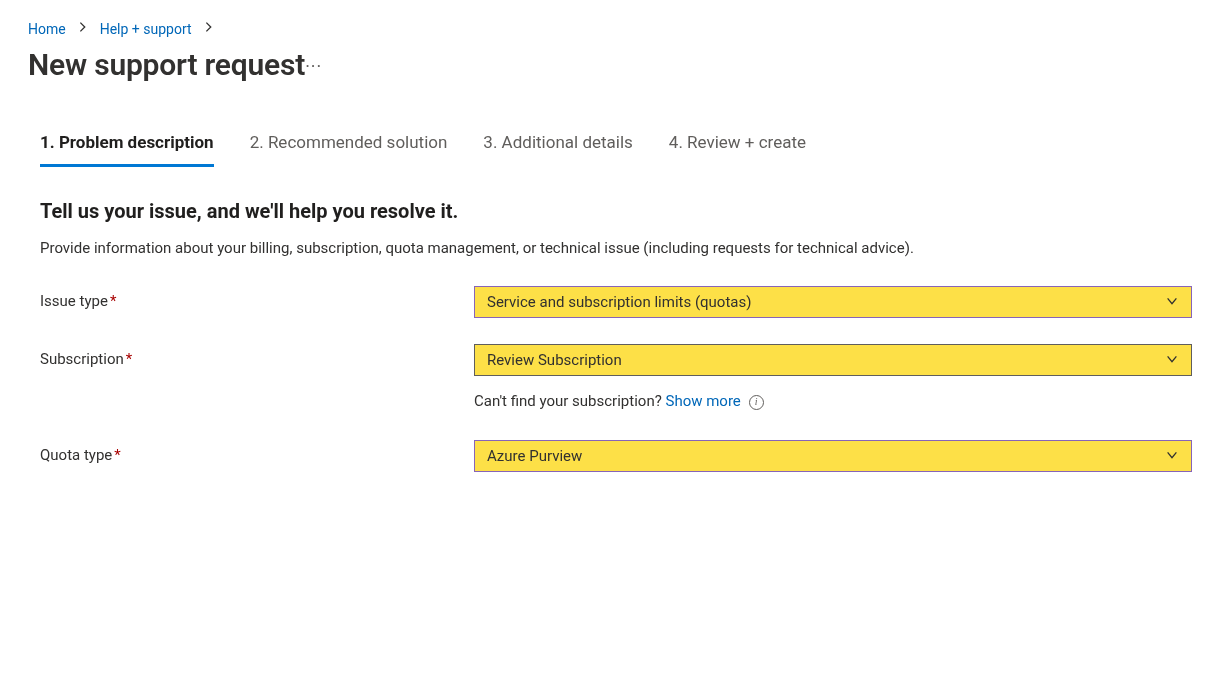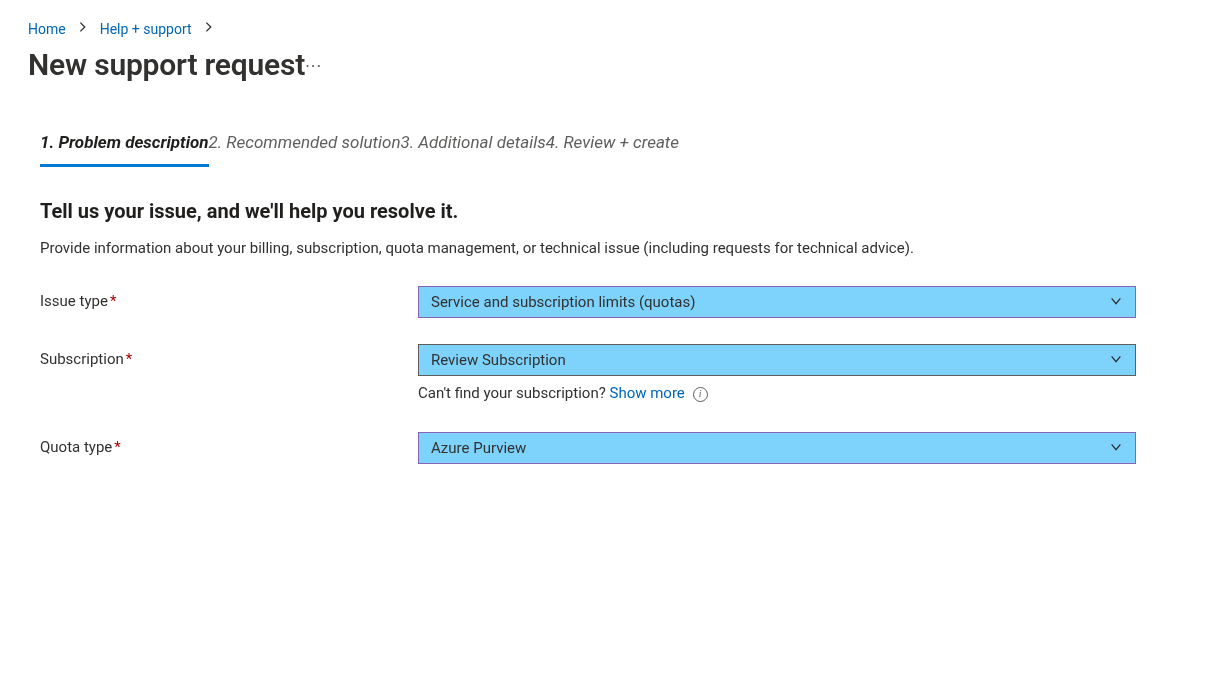--- a/index.html
+++ b/index.html
@@ -48,23 +48,23 @@
       cursor: pointer;
       letter-spacing: 1px;
       position: relative;
       top: 2px;
     }
     .content-area {
       padding-left: 12px;
     }
     .tabs {
       display: flex;
+      gap: 36px;
       margin-bottom: 32px;
       font-size: 17px;
-      font-style: italic;
     }
     .tab {
       padding-bottom: 12px;
       cursor: pointer;
       color: #605e5c;
       border-bottom: 3px solid transparent;
       white-space: nowrap;
     }
     .tab.active {
       color: #201f1e;
@@ -81,20 +81,21 @@
       font-size: 15px;
       color: #323130;
       max-width: 1100px;
       line-height: 1.55;
       margin-bottom: 26px;
     }
     .form-row {
       display: flex;
       align-items: flex-start;
       margin-bottom: 26px;
+      justify-content: space-between;
     }
     .form-label {
       width: 378px;
       font-size: 15px;
       color: #323130;
       padding-top: 6px;
       flex-shrink: 0;
     }
     .required-star {
       color: #a80000;
@@ -105,33 +106,33 @@
       max-width: 718px;
     }
     .select-box {
       display: flex;
       align-items: center;
       justify-content: space-between;
       border: 1px solid #605e5c;
       padding: 6px 12px;
       font-size: 15px;
       cursor: pointer;
-      background: #7dd3fc;
+      background: #fde047;
       min-height: 32px;
       gap: 8px;
     }
     .select-box.highlight {
       border-color: #8764b8;
     }
     .select-box .chev-down {
       font-size: 12px;
       color: #323130;
     }
     .helper-row {
-      margin-top: 8px;
+      margin-top: 16px;
       font-size: 15px;
     }
     .helper-row .helper-static {
       color: #323130;
     }
     .helper-row .helper-link {
       color: #0067b8;
       cursor: pointer;
     }
     .info-icon {

